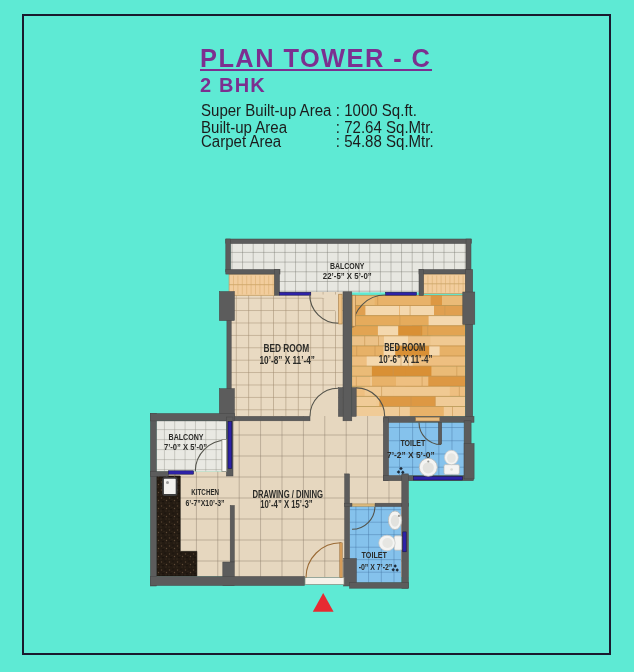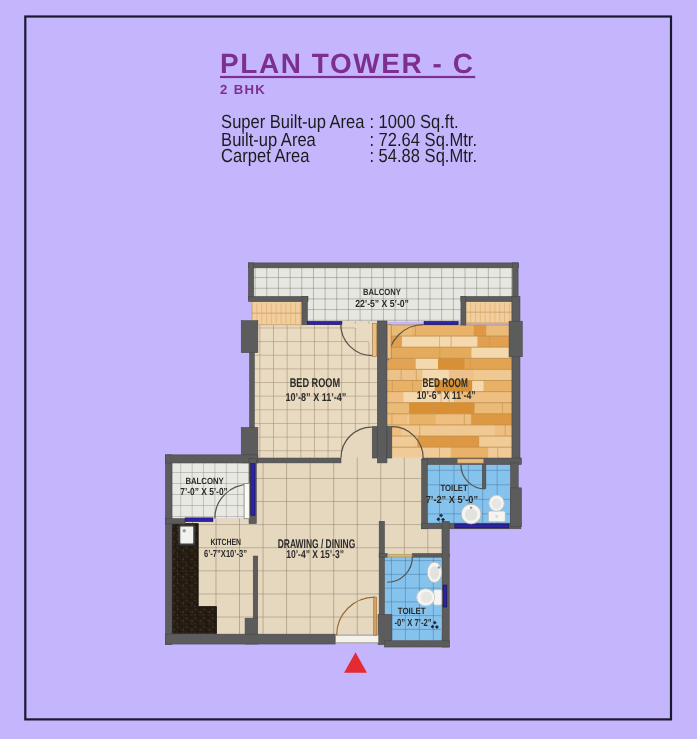--- a/index.html
+++ b/index.html
@@ -1,36 +1,36 @@
 <!DOCTYPE html>
 <html><head>
 <meta charset="utf-8">
 <style>
 html,body{margin:0;padding:0;background:#fceed4;}
-#page{position:relative;width:634px;height:672px;background:#c4b5fd;overflow:hidden;font-family:"Liberation Sans",sans-serif;}
+#page{position:relative;width:634px;height:672px;background:#5eead4;overflow:hidden;font-family:"Liberation Sans",sans-serif;}
 #frame{position:absolute;left:22px;top:14px;width:585px;height:637px;border:2px solid #1a1a2e;}
 .hd{position:absolute;color:#7c2f90;font-weight:bold;white-space:nowrap;line-height:1;}
 .bl{position:absolute;color:#1c1c1c;white-space:nowrap;line-height:1;}
 text{font-family:"Liberation Sans",sans-serif;}
 .rl{font-weight:bold;font-size:11.5px;fill:#2b2b28;}
 .dl{font-weight:bold;font-size:10.4px;fill:#2b2b28;}
 .rs{font-weight:bold;font-size:8.2px;fill:#2b2b28;}
 .ds{font-weight:bold;font-size:9.3px;fill:#2b2b28;}
 </style>
 </head>
 <body>
 <div id="page">
 
 <div id="frame"></div>
 
 <div class="hd" id="title" style="left:200px;top:45.5px;font-size:25.4px;letter-spacing:1.45px;">PLAN TOWER - C</div>
 
 <div style="position:absolute;left:200px;top:68.7px;width:232px;height:2.2px;background:#7c2f90;"></div>
 
-<div class="hd" id="bhk" style="left:200px;top:74.8px;font-size:12px;letter-spacing:1.2px;">2 BHK</div>
+<div class="hd" id="bhk" style="left:200px;top:74.8px;font-size:20px;letter-spacing:1.2px;">2 BHK</div>
 
 <div class="bl" id="l1" style="left:201px;top:101.7px;font-size:17.3px;transform:scaleX(0.87);transform-origin:left top;"><span style="display:inline-block;width:155px;">Super Built-up Area</span>: 1000 Sq.ft.</div>
 
 <div class="bl" id="l2" style="left:201px;top:118.9px;font-size:17.3px;transform:scaleX(0.87);transform-origin:left top;"><span style="display:inline-block;width:155px;">Built-up Area</span>: 72.64 Sq.Mtr.</div>
 
 <div class="bl" id="l3" style="left:201px;top:133.3px;font-size:17.3px;transform:scaleX(0.87);transform-origin:left top;"><span style="display:inline-block;width:155px;">Carpet Area</span>: 54.88 Sq.Mtr.</div>
 
 <svg id="plan" width="634" height="672" viewBox="0 0 634 672" style="position:absolute;left:0;top:0;">
 <defs>
 <pattern id="tileBal" width="10.6" height="9.7" patternUnits="userSpaceOnUse" x="305.7" y="251.9">

